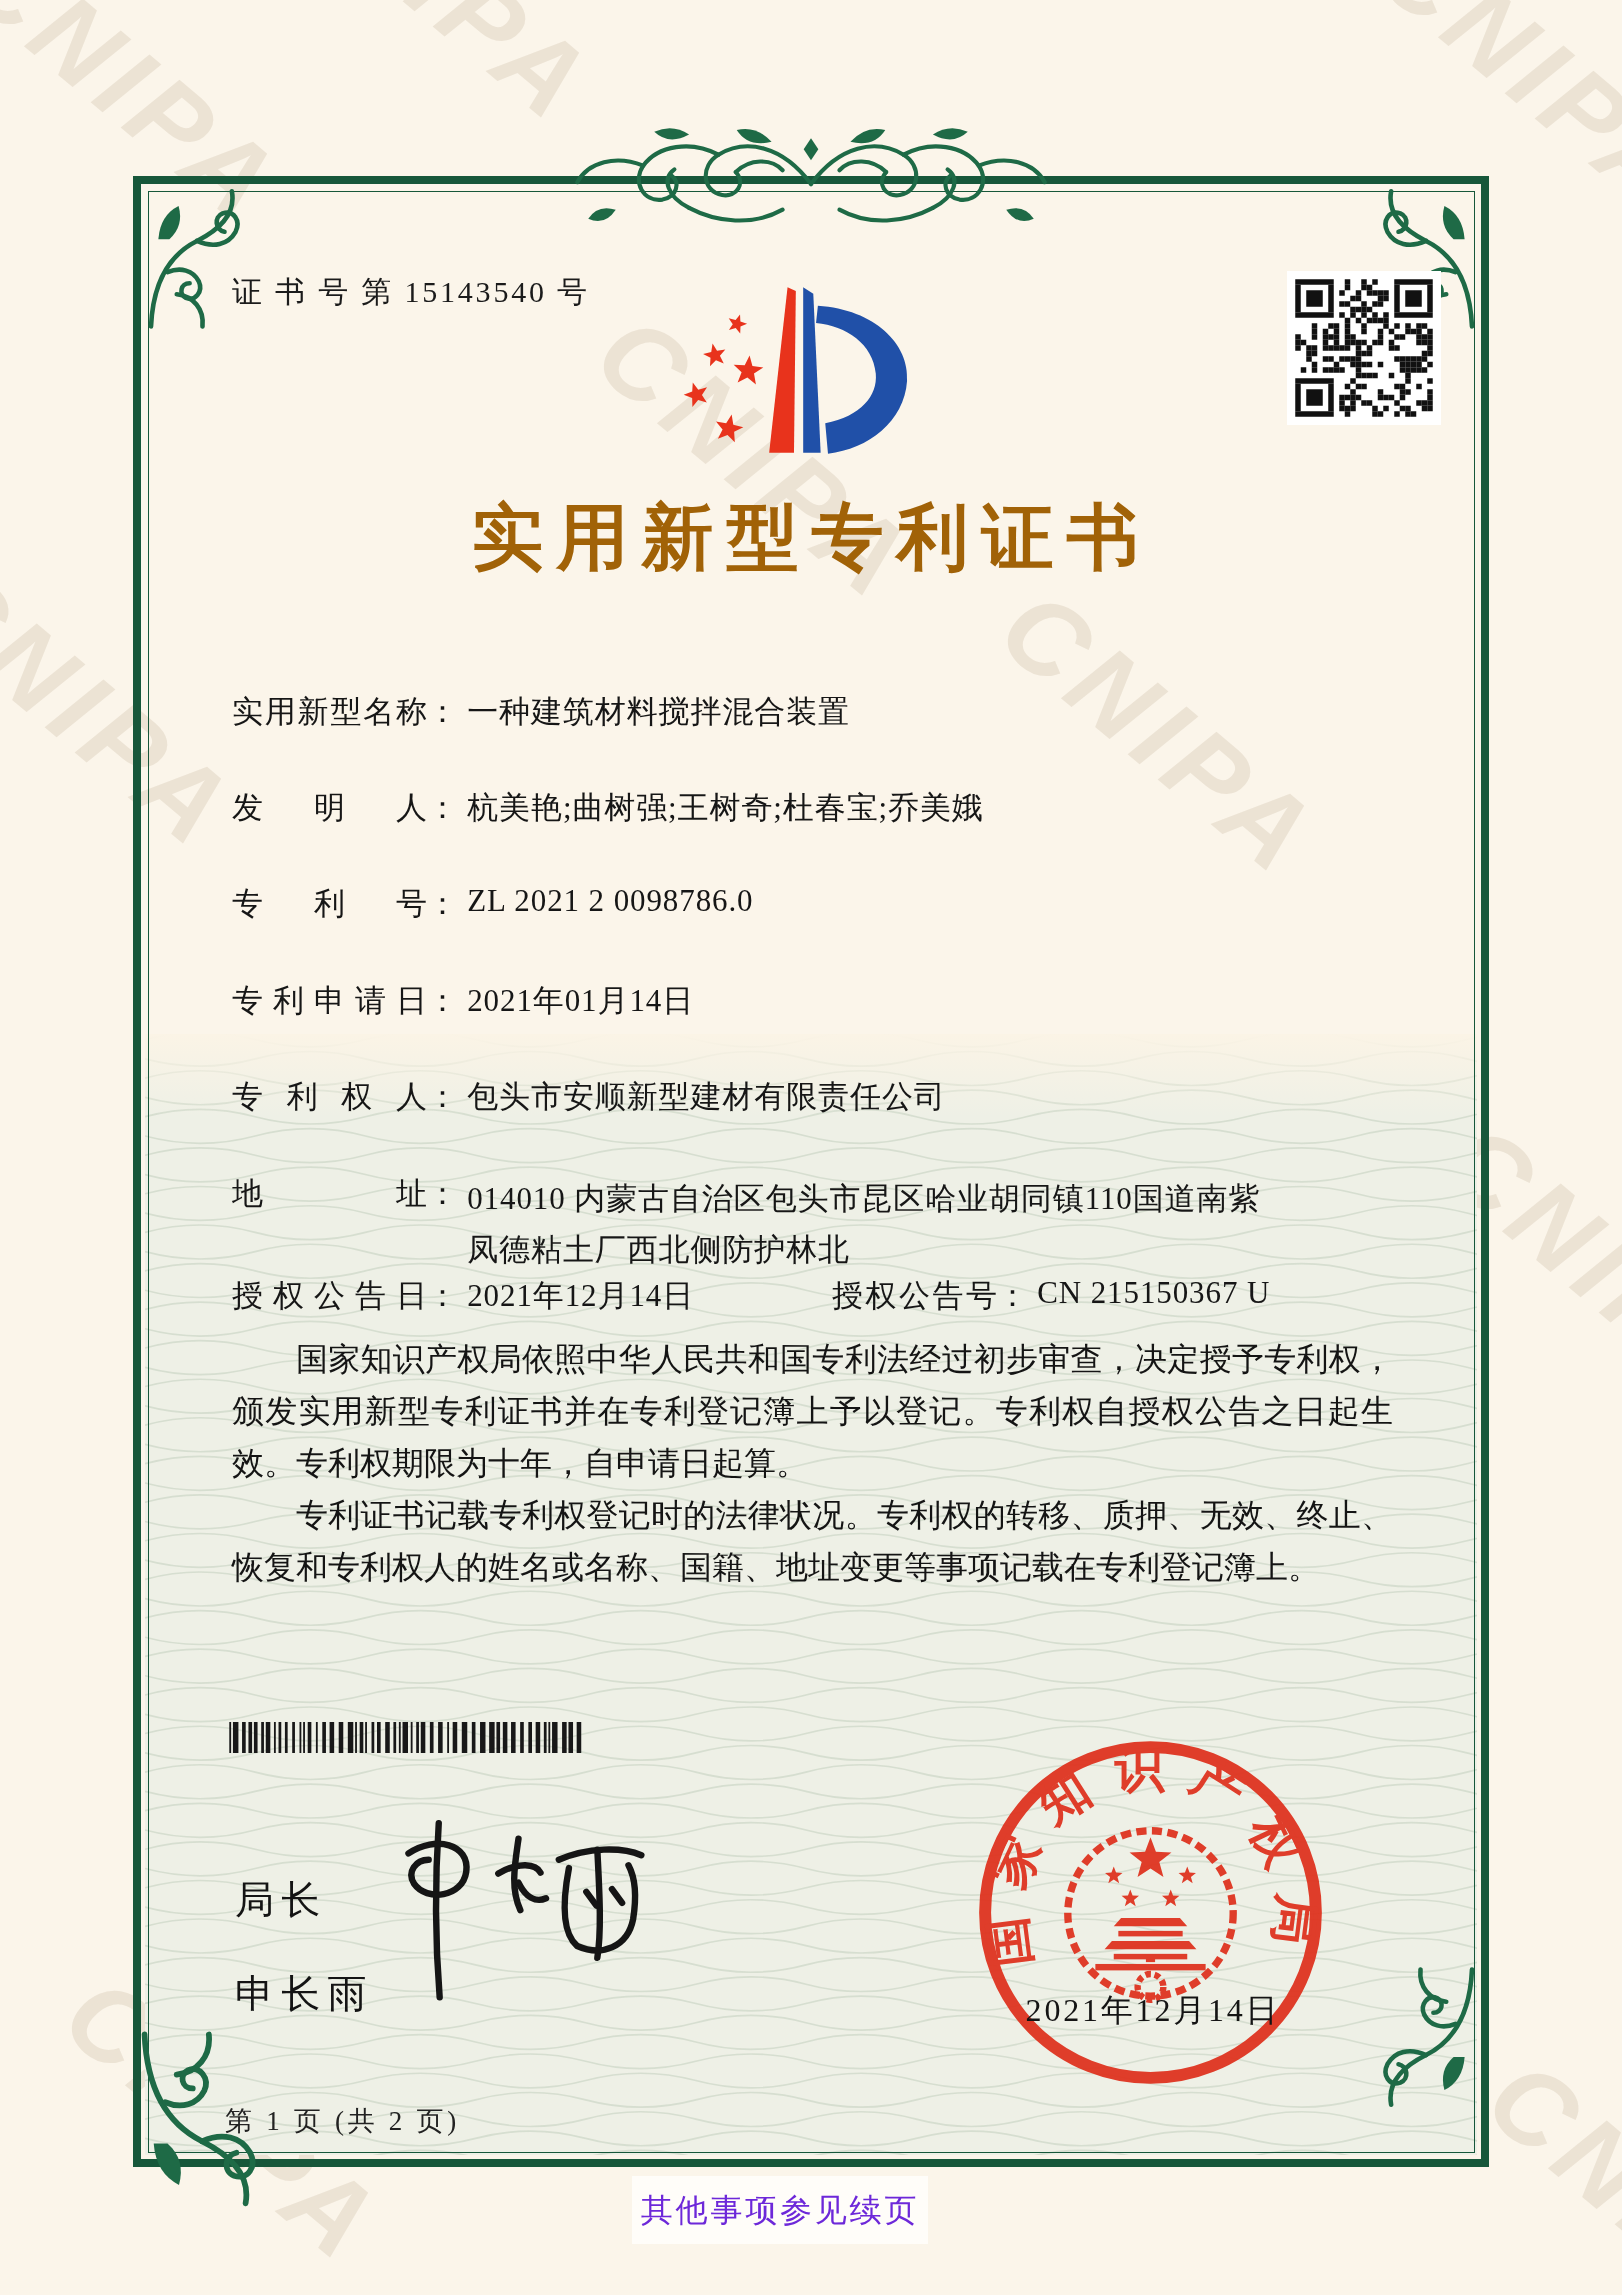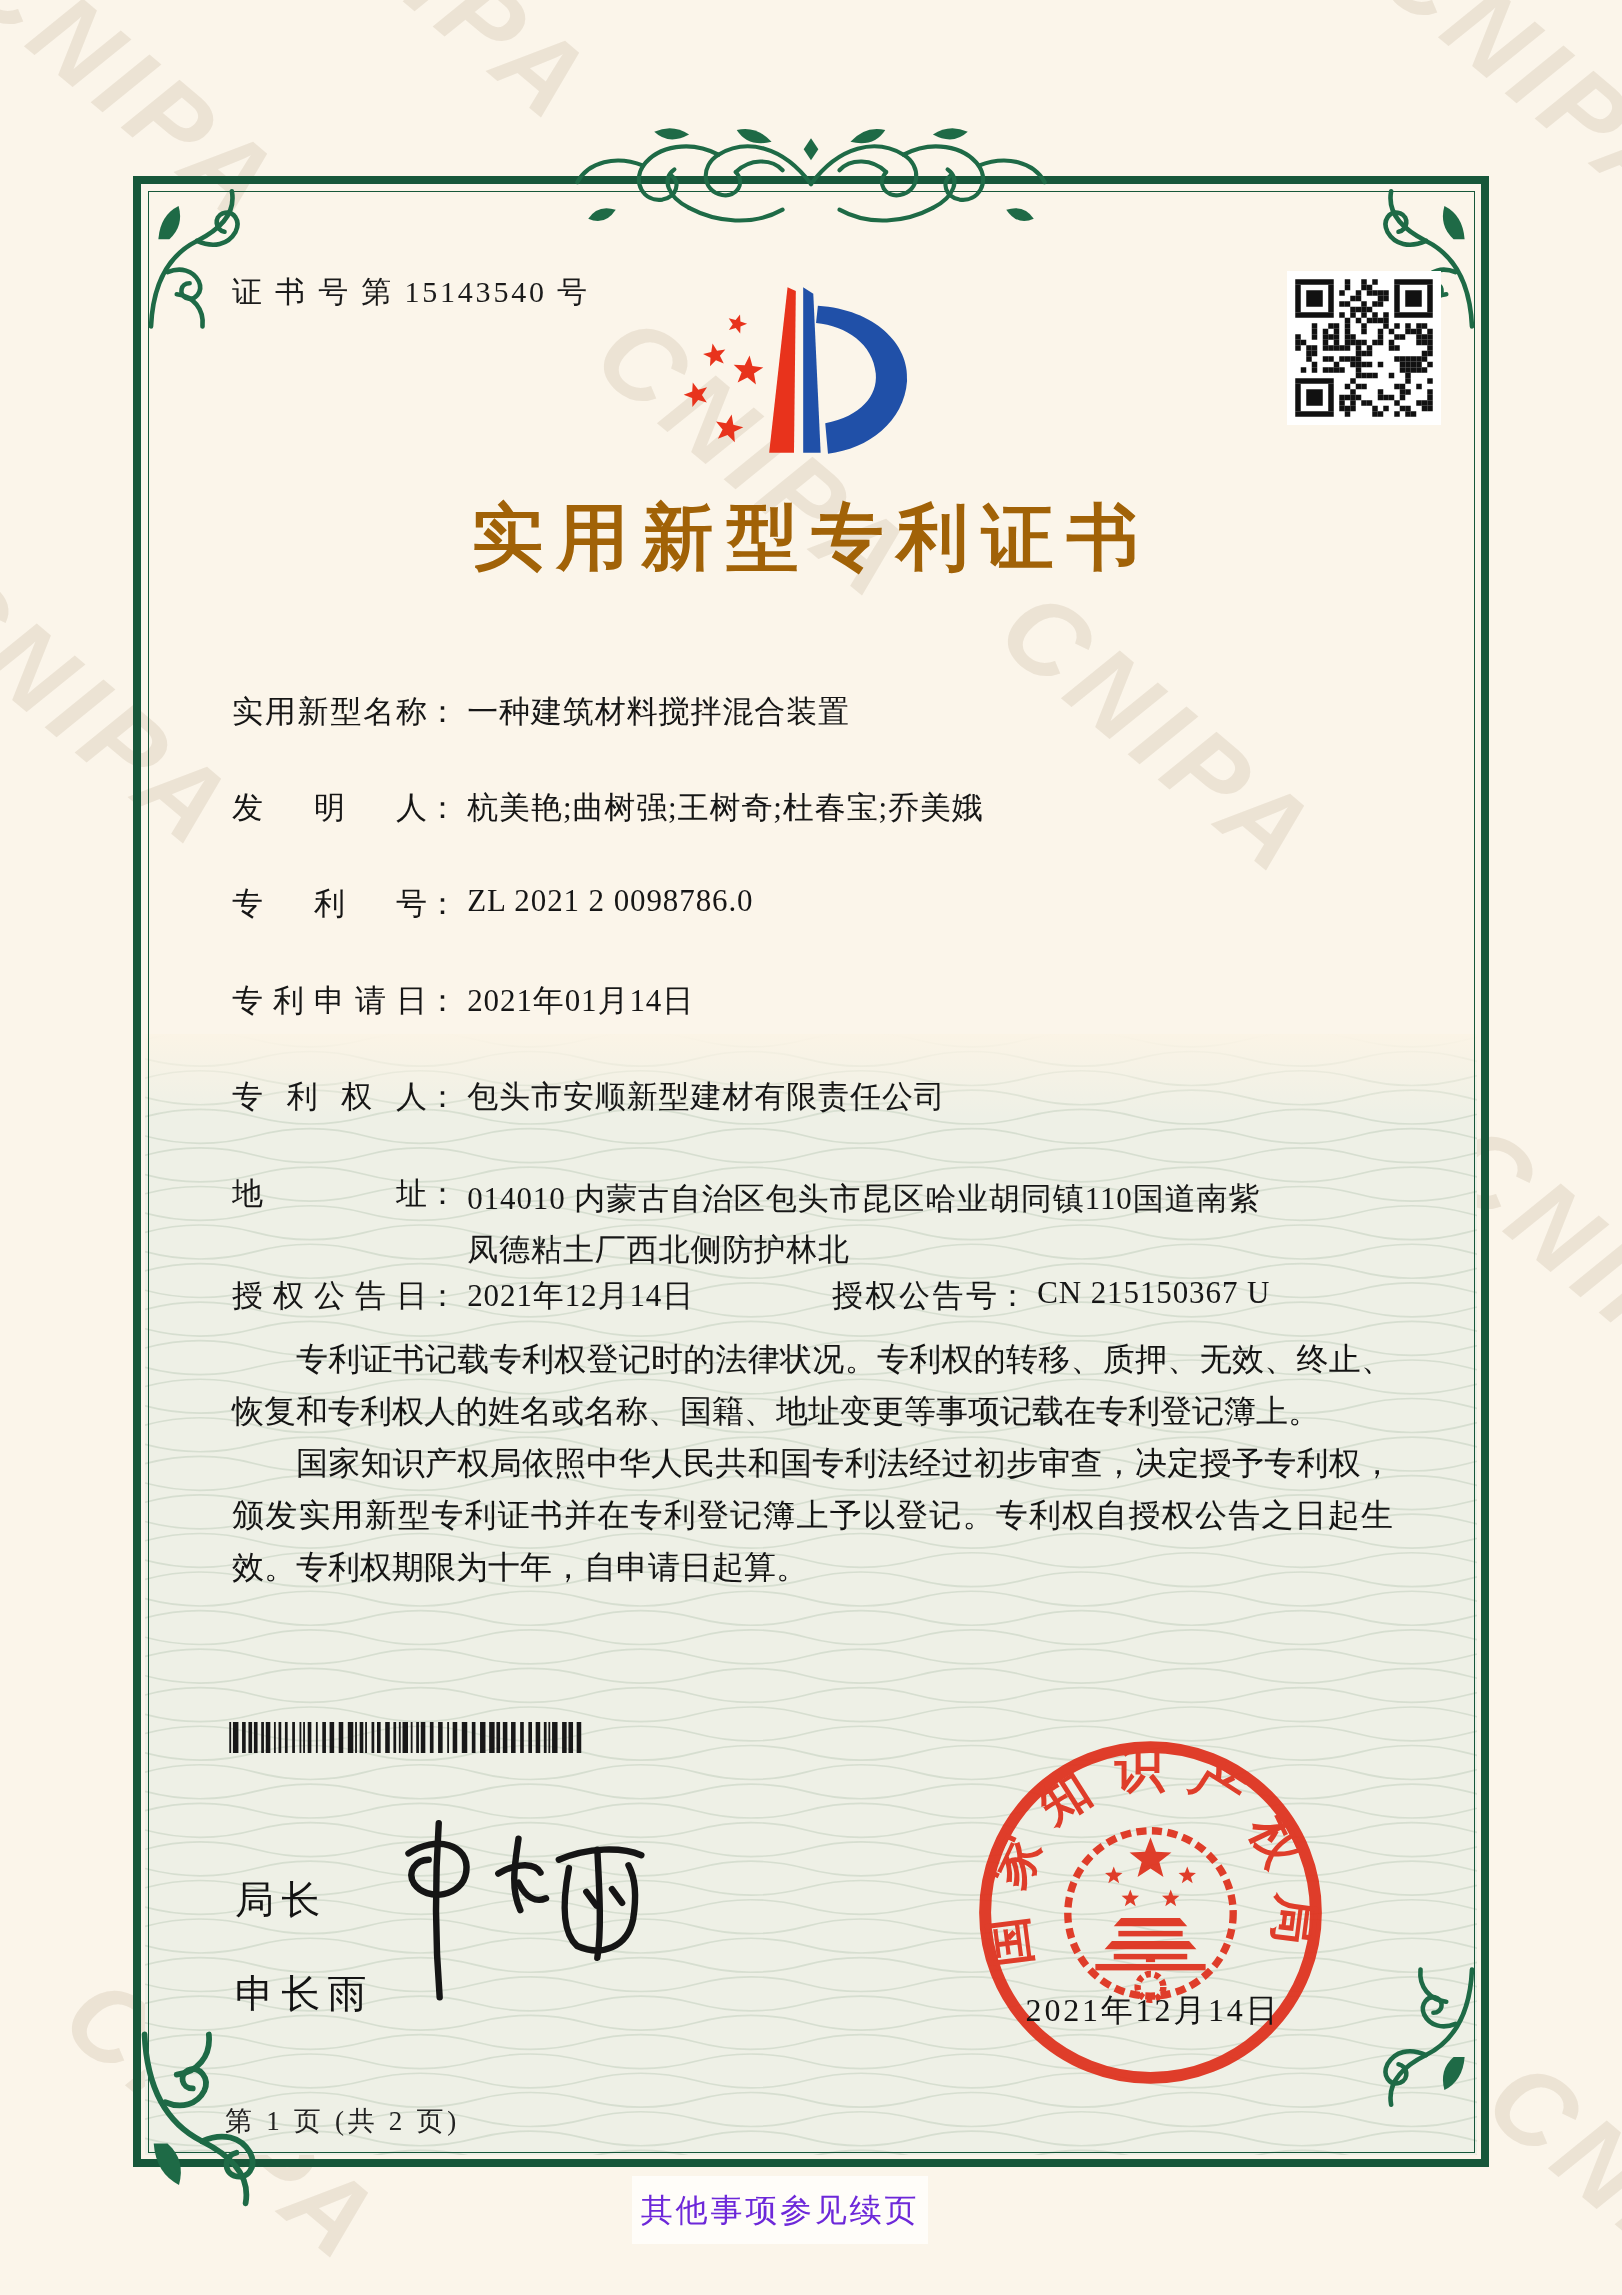--- a/index.html
+++ b/index.html
@@ -435,22 +435,22 @@
     <span class="flabel">地址</span><span class="fcolon">：</span><span class="fvalue-wrap">014010 内蒙古自治区包头市昆区哈业胡同镇110国道南紫凤德粘土厂西北侧防护林北</span>
   </div>
   <div class="frow" style="top:1275px;">
     <span class="flabel">授权公告日</span><span class="fcolon">：</span><span class="fvalue">2021年12月14日</span>
   </div>
   <div class="frow2" style="top:1275px;">
     <span class="flabel2">授权公告号</span><span class="fcolon">：</span><span class="fvalue">CN 215150367 U</span>
   </div>
 
   <div class="body-text">
+    <p>国家知识产权局依照中华人民共和国专利法经过初步审查，决定授予专利权，颁发实用新型专利证书并在专利登记簿上予以登记。专利权自授权公告之日起生效。专利权期限为十年，自申请日起算。</p>
     <p>专利证书记载专利权登记时的法律状况。专利权的转移、质押、无效、终止、恢复和专利权人的姓名或名称、国籍、地址变更等事项记载在专利登记簿上。</p>
-    <p>国家知识产权局依照中华人民共和国专利法经过初步审查，决定授予专利权，颁发实用新型专利证书并在专利登记簿上予以登记。专利权自授权公告之日起生效。专利权期限为十年，自申请日起算。</p>
   </div>
 
   <div class="barcode">
     <svg id="bars" width="360" height="31" viewBox="0 0 392 34">
         <rect x="0" y="0" width="2" height="34" fill="#181818"></rect>
         <rect x="4" y="0" width="6" height="34" fill="#181818"></rect>
         <rect x="14" y="0" width="4" height="34" fill="#181818"></rect>
         <rect x="21" y="0" width="4" height="34" fill="#181818"></rect>
         <rect x="27" y="0" width="4" height="34" fill="#181818"></rect>
         <rect x="35" y="0" width="3" height="34" fill="#181818"></rect>

